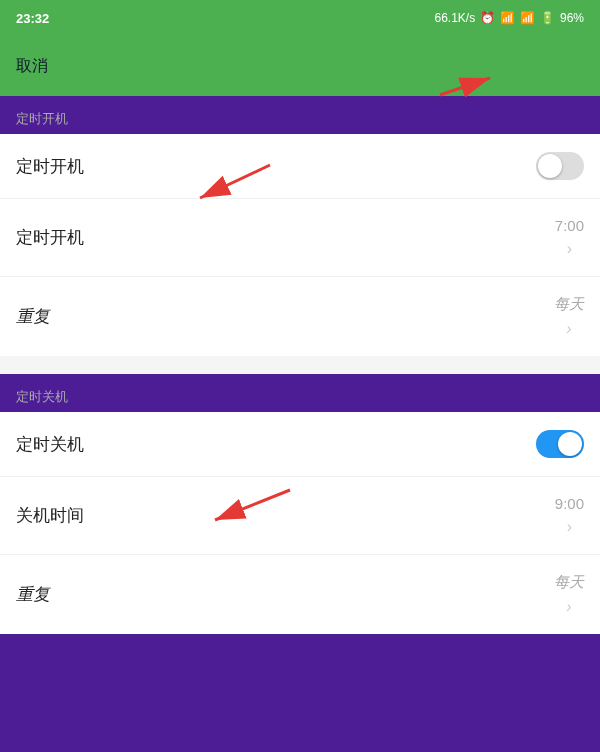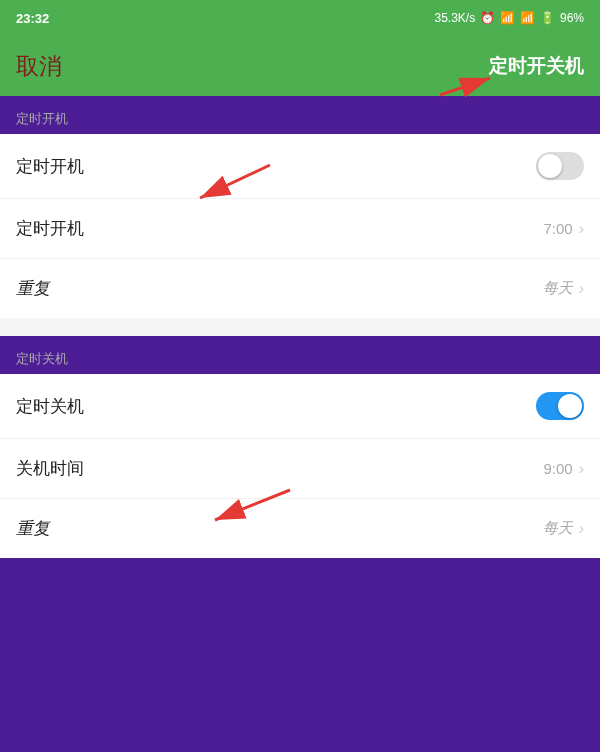--- a/index.html
+++ b/index.html
@@ -28,22 +28,22 @@
     
     .header {
       background: #4caf50;
       height: 60px;
       display: flex;
       align-items: center;
       justify-content: space-between;
       padding: 0 16px;
     }
     .header-cancel {
-      color: #7f1d1d;
-      font-size: 23px;
+      color: #0f172a;
+      font-size: 16px;
       background: none;
       border: none;
       cursor: pointer;
     }
     .header-title {
       color: white;
       font-size: 19px;
       font-weight: 600;
     }
     .header-confirm {
@@ -93,20 +93,21 @@
       font-size: 17px;
       color: #222;
     }
 
     .item-right {
       display: flex;
       align-items: center;
       gap: 6px;
       color: #aaa;
       font-size: 15px;
+      flex-direction: column;
     }
 
     .chevron {
       color: #ccc;
       font-size: 16px;
     }
 
     
     .toggle {
       width: 48px;
@@ -151,32 +152,31 @@
       pointer-events: none;
       z-index: 100;
     }
   </style>
 </head>
 <body>
 
 <div class="status-bar">
   <span class="status-time">23:32</span>
   <div class="status-right">
-    <span>35.3K/s</span>
+    <span>66.1K/s</span>
     <span>⏰</span>
     <span>📶</span>
     <span>📶</span>
     <span>🔋</span>
     <span>96%</span>
   </div>
 </div>
 
 <div class="header">
   <button class="header-cancel">取消</button>
-  <span class="header-title">定时开关机</span>
 </div>
 
 <div class="content">
 
   <div class="section-label">定时开机</div>
   <div class="section-card">
     <div class="list-item">
       <span class="item-label">定时开机</span>
       <div class="toggle toggle-off">
         <div class="toggle-knob"></div>

